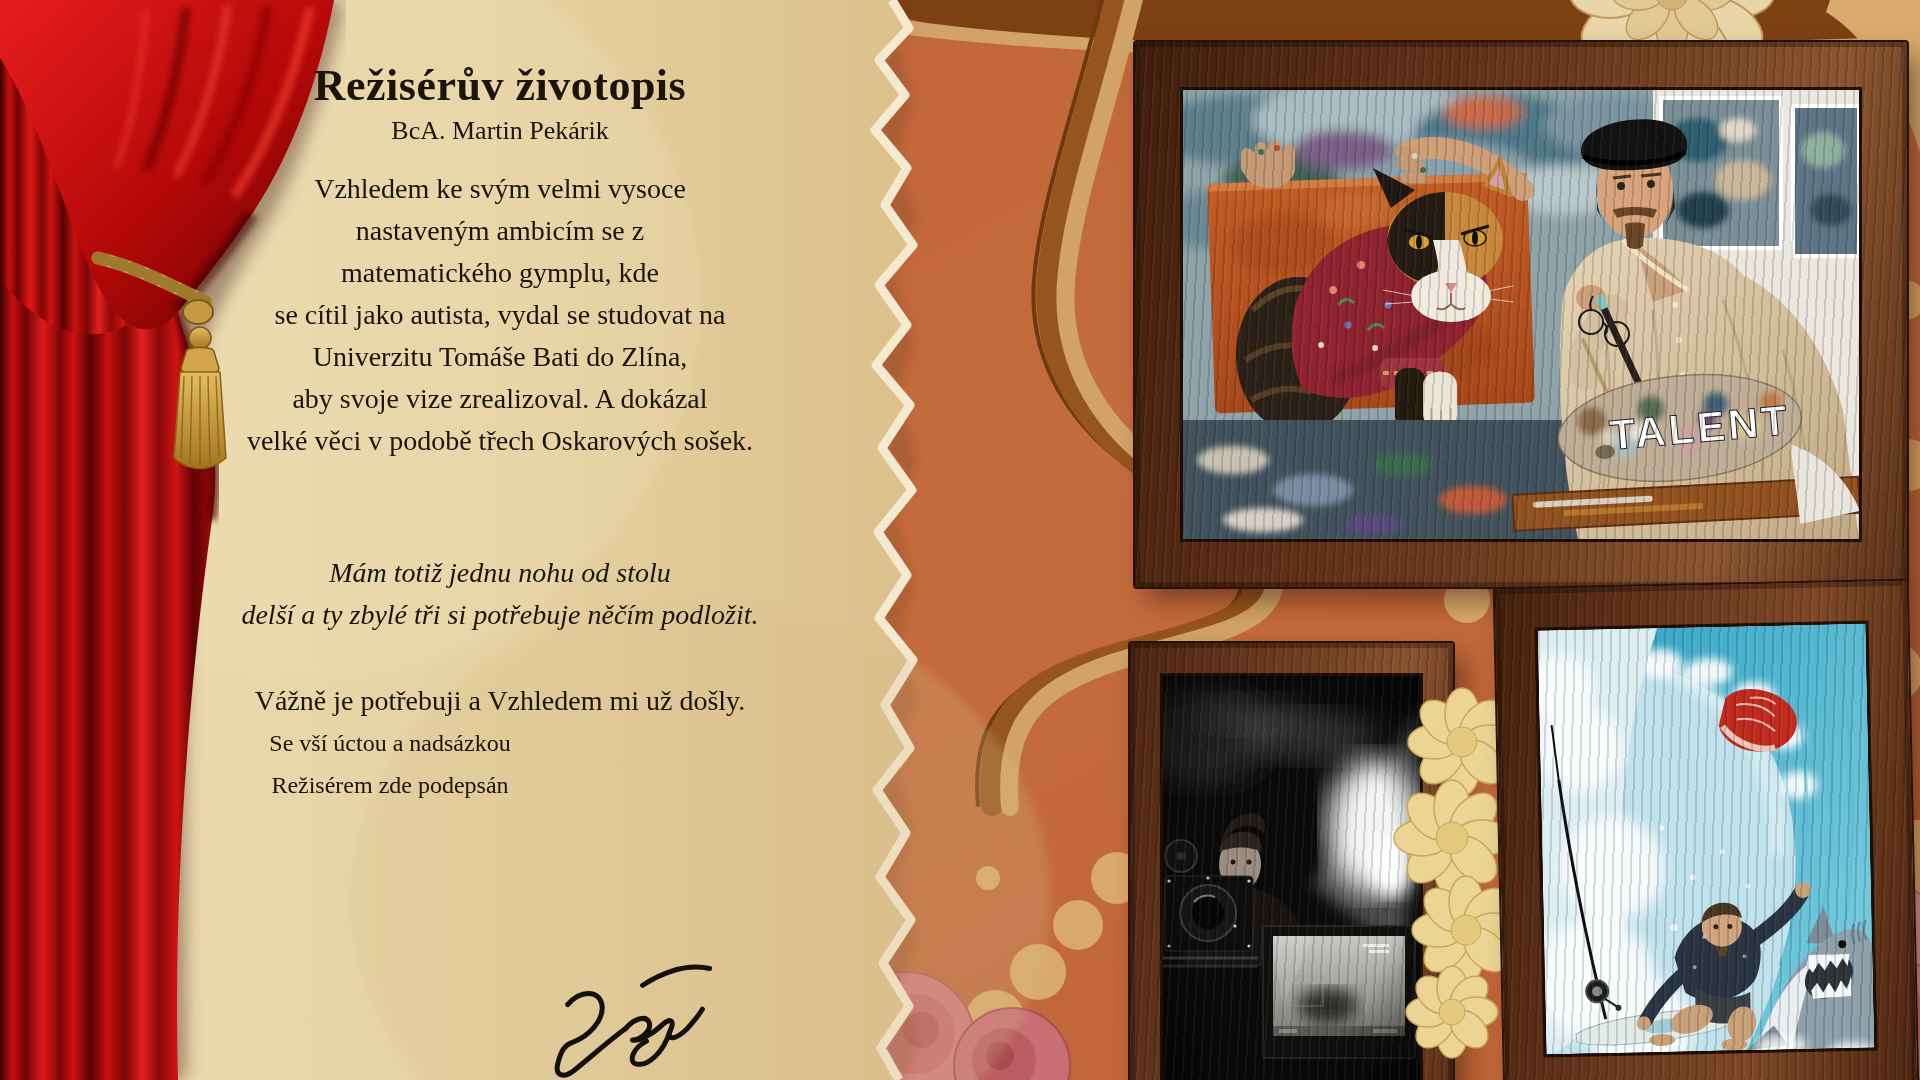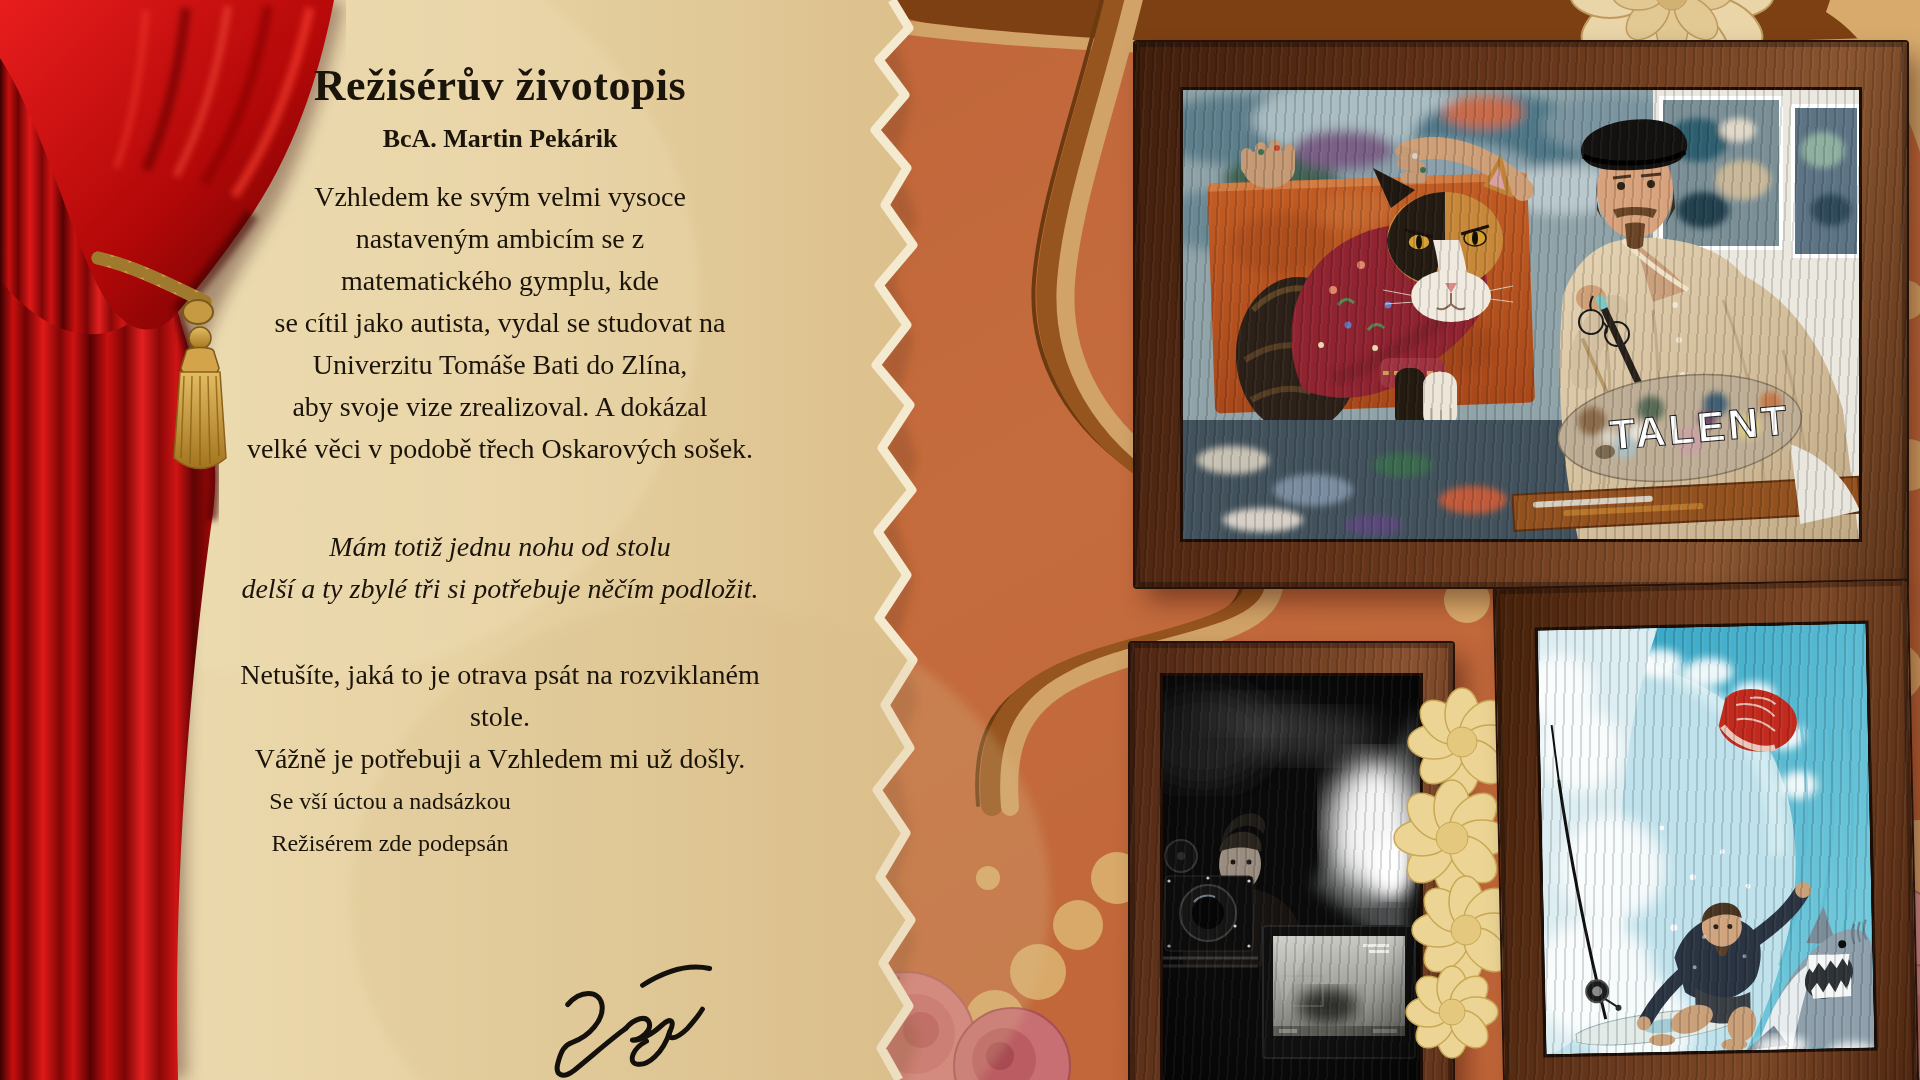--- a/index.html
+++ b/index.html
@@ -3,24 +3,24 @@
 <meta charset="utf-8">
 <style>
   html,body{margin:0;padding:0;background:#1a0d06;}
   .stage{position:relative;width:1920px;height:1080px;overflow:hidden;
          font-family:"Liberation Serif",serif;background:#0f766e;}
   .stage svg{display:block;}
 
   
   .bio{position:absolute;left:150px;top:60px;width:700px;color:#1b140b;text-align:center;z-index:30;}
   .bio h1{margin:0;font-size:44px;line-height:52px;font-weight:700;letter-spacing:.5px;}
-  .bio h2{margin:10px 0 0;font-size:26px;line-height:34px;font-weight:700;}
+  .bio h2{margin:2px 0 0;font-size:26px;line-height:34px;font-weight:400;}
   .bio .body{margin-top:20px;}
   .para{white-space:pre-line;font-size:28px;line-height:42px;margin:0;}
-  .para.gap58{margin-bottom:56px;}
+  .para.gap58{margin-bottom:90px;}
   .para.gap44{margin-bottom:44px;font-style:italic;}
   .closing{white-space:pre-line;font-size:24px;line-height:42px;width:480px;text-align:center;}
   .signature{position:absolute;left:378px;top:900px;width:210px;height:120px;transform:rotate(-4deg);}
 
   
   .frame{position:absolute;z-index:40;border-radius:2px;
     box-shadow:0 0 0 2px #27120a, 12px 14px 26px rgba(40,12,0,.45), inset 0 0 0 5px rgba(0,0,0,.28);}
   .frame::after{content:"";position:absolute;inset:0;border-radius:2px;pointer-events:none;
     background:repeating-linear-gradient(93deg,rgba(0,0,0,.14) 0 2px,rgba(255,255,255,.04) 2px 4px,transparent 4px 9px);}
   .photo{position:absolute;overflow:hidden;background:#000;
@@ -244,22 +244,20 @@
     <div class="body">
       <p class="para gap58">Vzhledem ke svým velmi vysoce
 nastaveným ambicím se z
 matematického gymplu, kde
 se cítil jako autista, vydal se studovat na
 Univerzitu Tomáše Bati do Zlína,
 aby svoje vize zrealizoval. A dokázal
 velké věci v podobě třech Oskarových sošek.</p>
       <p class="para gap44">Mám totiž jednu nohu od stolu
 delší a ty zbylé tři si potřebuje něčím podložit.</p>
-      <p class="para">Netušíte, jaká to je otrava psát na rozviklaném
-stole.</p>
       <p class="para">Vážně je potřebuji a Vzhledem mi už došly.</p>
       <div class="closing">Se vší úctou a nadsázkou
 Režisérem zde podepsán</div>
     </div>
     <svg class="signature" viewBox="0 0 200 120">
       <g fill="none" stroke="#14100c" stroke-width="5" stroke-linecap="round" stroke-linejoin="round">
         <path d="M112,26 C138,12 160,8 180,14"></path>
         <path d="M36,40 C50,26 68,28 70,42 C72,58 54,74 38,78 C30,80 26,86 22,98 C18,110 26,114 38,106 C58,92 76,78 92,68"></path>
         <path d="M92,68 C102,58 114,56 116,64 C118,72 106,80 98,80 C104,82 118,76 130,66 C138,60 142,64 136,74 C132,82 140,84 154,72 C160,66 166,60 170,54"></path>
         <path d="M136,74 C128,94 112,108 100,104 C92,101 98,88 112,82"></path>

